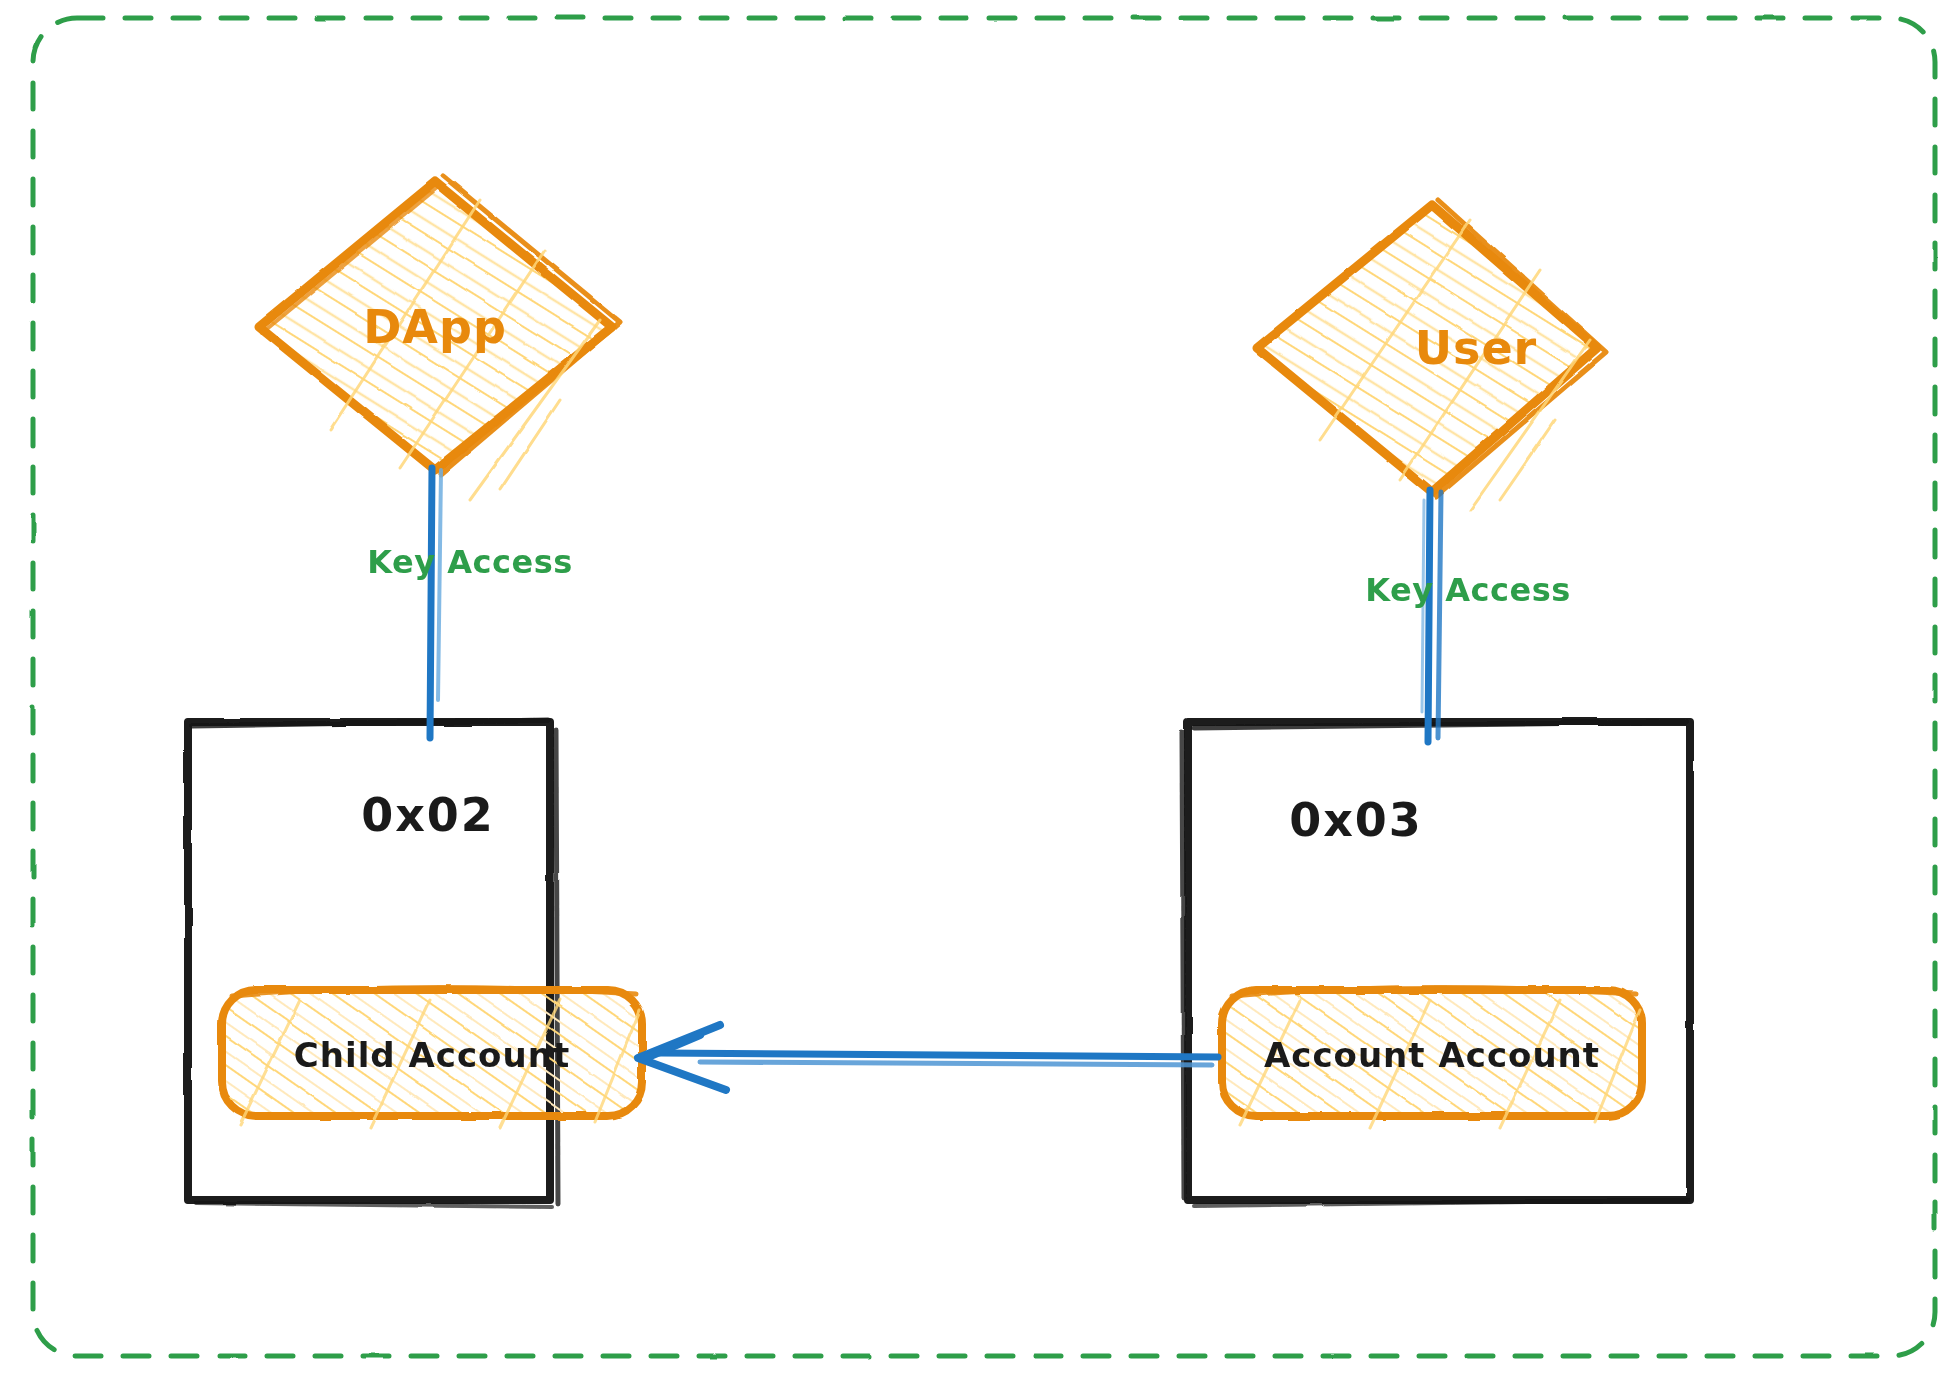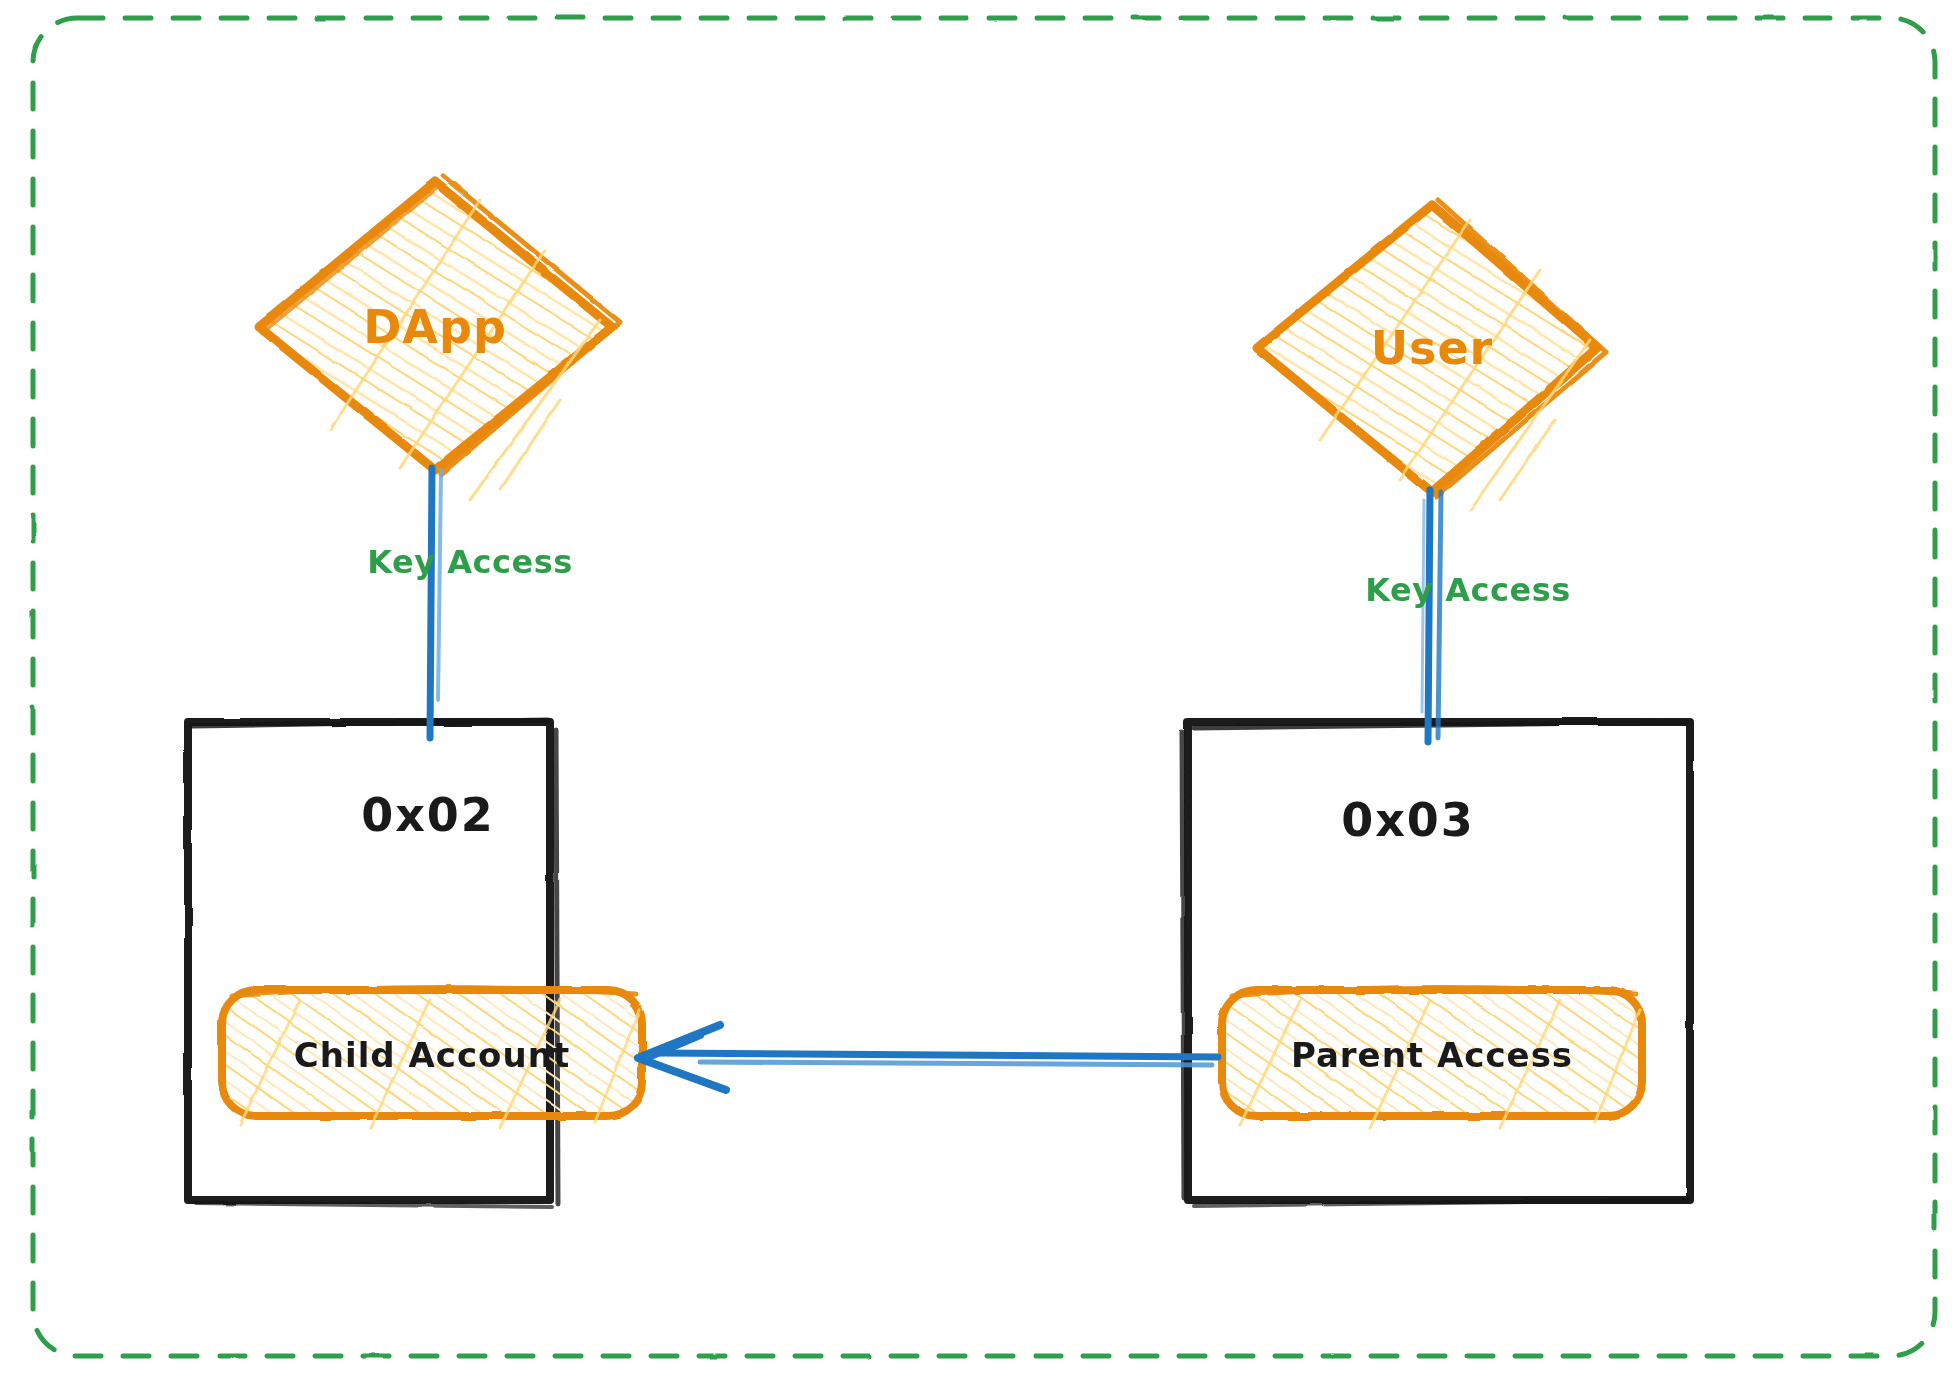--- a/index.html
+++ b/index.html
@@ -165,28 +165,28 @@
 
       <g stroke="#1F77C4" stroke-width="8" stroke-linecap="round" stroke-linejoin="round" fill="none">
         <path d="M 720 1025 L 638 1058 L 726 1090"></path>
         <path d="M 700 1035 L 648 1057"></path>
       </g>
     </g>
   </svg>
 
   <div class="lbl lbl-shape" style="left:435px; top:327px;">DApp</div>
 
-  <div class="lbl lbl-shape" style="left:1432px; top:348px;">User</div>
+  <div class="lbl lbl-shape" style="left:1476px; top:348px;">User</div>
 
   <div class="lbl lbl-addr" style="left:428px; top:815px;">0x02</div>
 
-  <div class="lbl lbl-addr" style="left:1408px; top:820px;">0x03</div>
+  <div class="lbl lbl-addr" style="left:1356px; top:820px;">0x03</div>
 
   <div class="lbl lbl-acct" style="left:432px; top:1055px;text-align:center;">Child Account</div>
 
-  <div class="lbl lbl-acct" style="left:1432px; top:1055px;">Parent Access</div>
+  <div class="lbl lbl-acct" style="left:1432px; top:1055px;">Account Account</div>
 
   <div class="lbl lbl-edge" style="left:470px; top:562px;">Key Access</div>
 
   <div class="lbl lbl-edge" style="left:1468px; top:590px;">Key Access</div>
 
 
 </div>
 
 </body></html>

